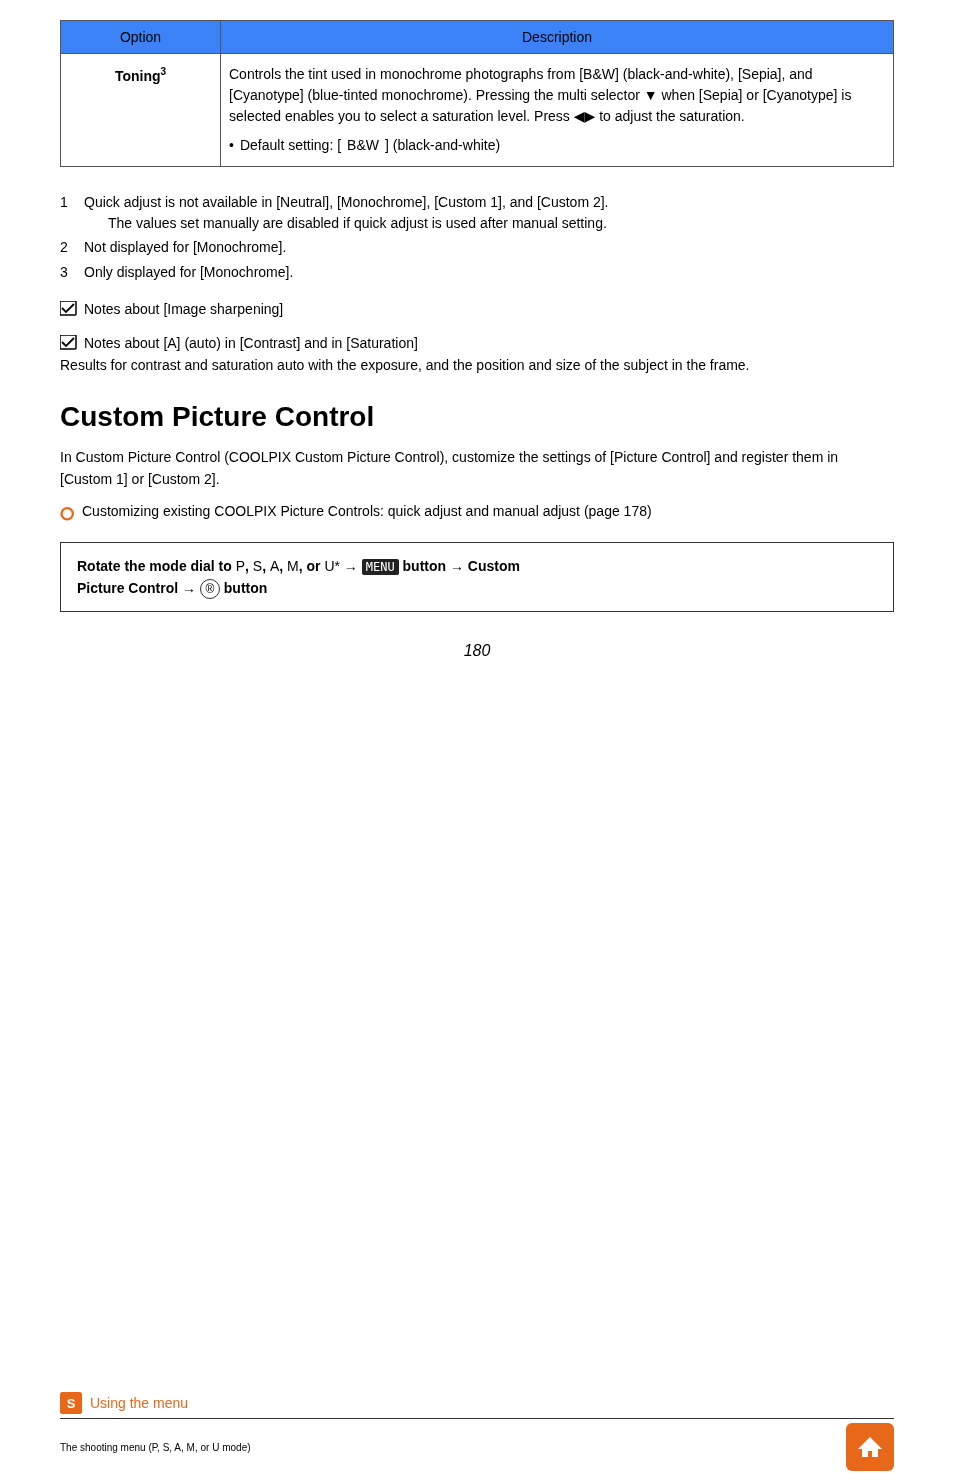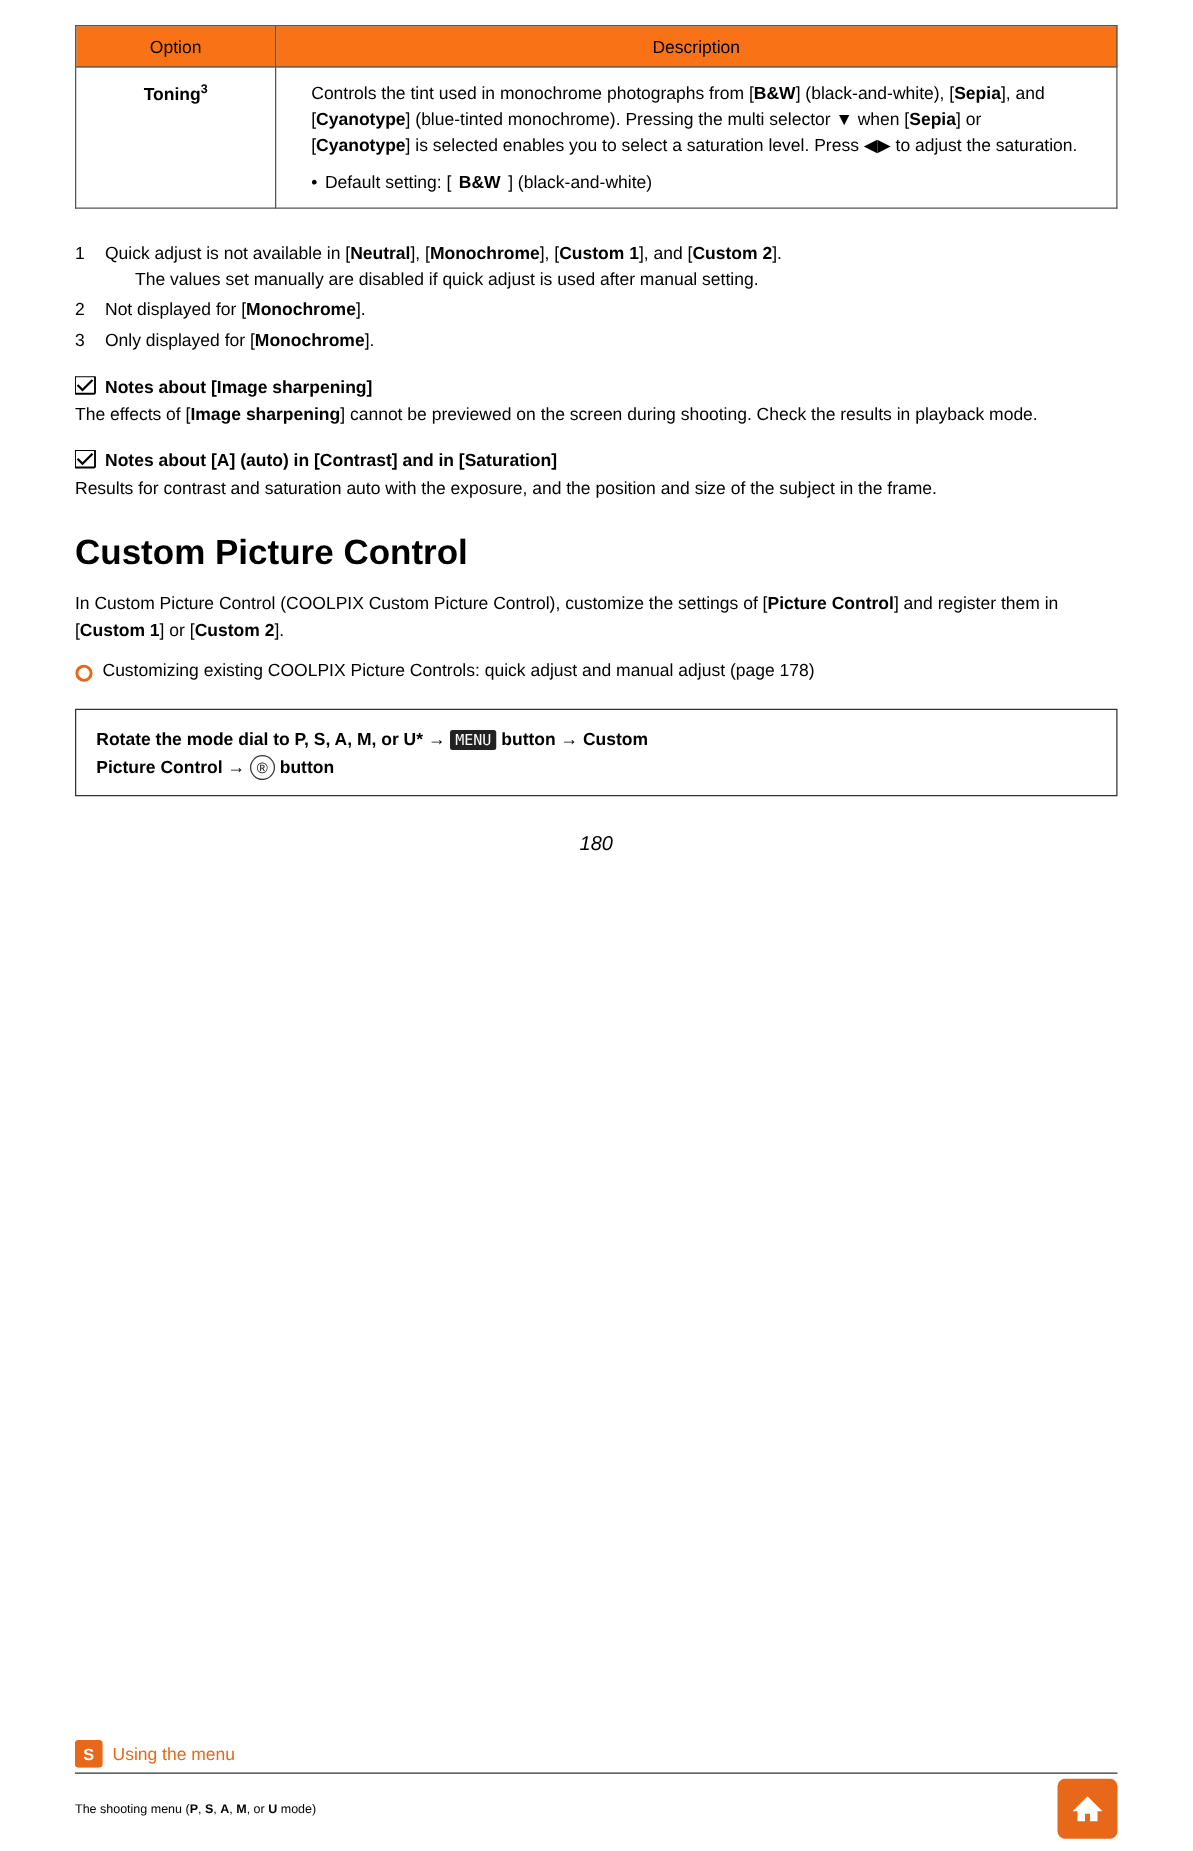--- a/index.html
+++ b/index.html
@@ -22,25 +22,25 @@
       width: 100%;
       border-collapse: collapse;
       border: 1.5px solid #555;
       margin-bottom: 24px;
     }
     .option-table th {
       border: 1.5px solid #555;
       padding: 8px 12px;
       font-weight: normal;
       font-size: 14px;
-      background: #f97316;
+      background: #3b82f6;
     }
     .option-table td {
       border: 1.5px solid #555;
-      padding: 10px 28px;
+      padding: 10px 8px;
       vertical-align: top;
       font-size: 14px;
       line-height: 1.5;
     }
     .option-table .col-option {
       width: 160px;
       text-align: center;
     }
     .option-table .col-desc {
       width: auto;
@@ -213,21 +213,21 @@
       display: flex;
       align-items: center;
       justify-content: center;
     }
     .home-button svg {
       width: 28px;
       height: 28px;
       fill: white;
     }
 
-    b { font-weight: bold; }
+    b { font-weight: normal; }
 
     .superscript {
       font-size: 10px;
       vertical-align: super;
     }
   </style>
 </head>
 <body>
 
 <div class="page-wrapper">
@@ -277,23 +277,20 @@
   <div class="note-section">
     <div class="note-heading">
       <span class="note-icon">
         <svg viewBox="0 0 18 16" xmlns="http://www.w3.org/2000/svg">
           <rect x="0" y="0" width="16" height="14" rx="1" fill="none" stroke="#000" stroke-width="1.5"></rect>
           <polyline points="2,7 6,11 14,3" fill="none" stroke="#000" stroke-width="1.8"></polyline>
         </svg>
       </span>
       <b>Notes about [Image sharpening]</b>
     </div>
-    <div class="note-body">
-      The effects of [<b>Image sharpening</b>] cannot be previewed on the screen during shooting. Check the results in playback mode.
-    </div>
   </div>
 
   <div class="note-section">
     <div class="note-heading">
       <span class="note-icon">
         <svg viewBox="0 0 18 16" xmlns="http://www.w3.org/2000/svg">
           <rect x="0" y="0" width="16" height="14" rx="1" fill="none" stroke="#000" stroke-width="1.5"></rect>
           <polyline points="2,7 6,11 14,3" fill="none" stroke="#000" stroke-width="1.8"></polyline>
         </svg>
       </span>

